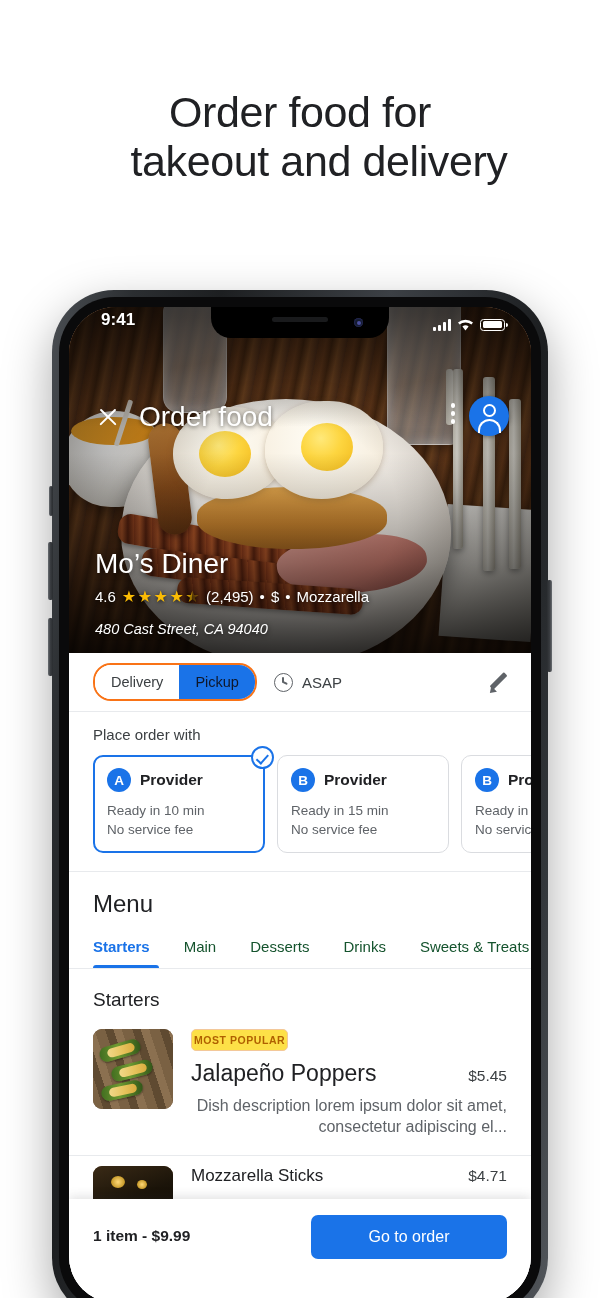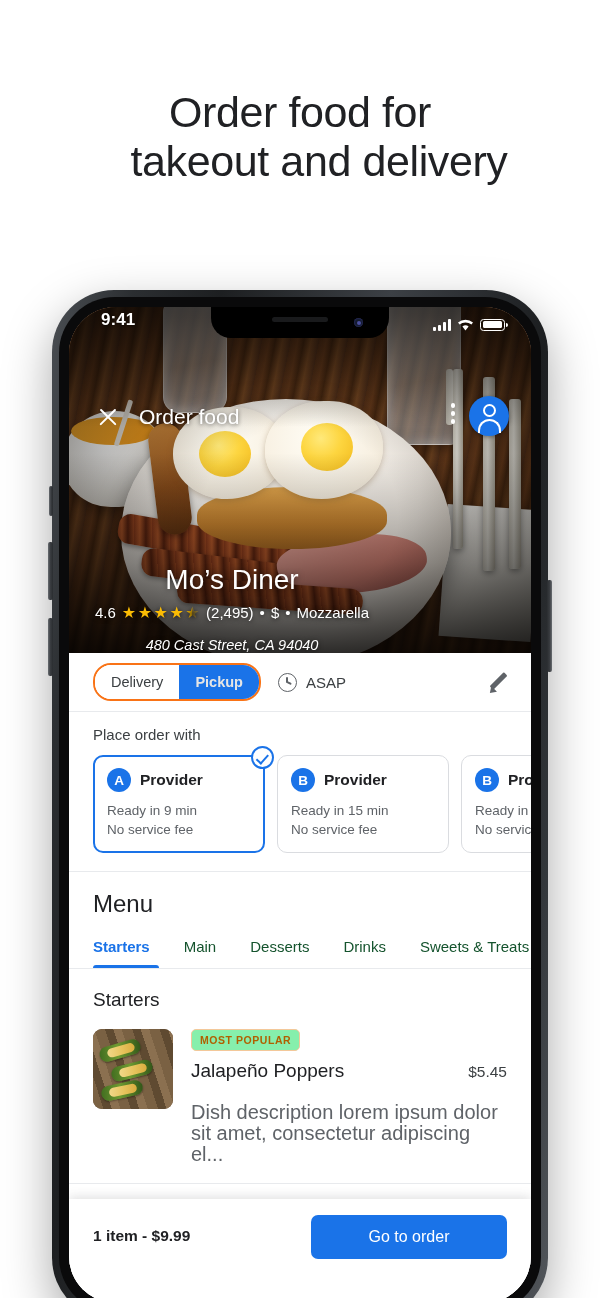--- a/index.html
+++ b/index.html
@@ -342,21 +342,21 @@
     left: 2px; top: 12px;
     width: 22px; height: 2.4px;
     background: #fff;
     border-radius: 2px;
   }
   .close-icon::before { transform: rotate(45deg); }
   .close-icon::after  { transform: rotate(-45deg); }
   .appbar-title {
     position: absolute;
     left: 70px;
-    font-size: 21px;
+    font-size: 28px;
     font-weight: 400;
     color: #fff;
     text-shadow: 0 1px 4px rgba(0,0,0,.6);
   }
   .overflow-icon {
     position: absolute;
     right: 76px;
     top: 10px;
     display: flex;
     flex-direction: column;
@@ -395,24 +395,23 @@
     border-radius: 12px 12px 0 0;
     border: 2px solid #fff;
     border-bottom: none;
     box-sizing: border-box;
   }
 
   
   .rest-info {
     position: absolute;
     left: 26px;
-    bottom: 0;
+    bottom: 16px;
     z-index: 22;
     color: #fff;
-    text-align: center;
   }
   .rest-name {
     font-size: 28px;
     font-weight: 400;
     line-height: 34px;
     text-shadow: 0 1px 6px rgba(0,0,0,.6);
   }
   .rest-meta {
     display: flex;
     align-items: center;
@@ -462,21 +461,21 @@
     height: 34px;
   }
   .seg-btn {
     display: flex;
     align-items: center;
     padding: 0 16px;
     font-size: 14.5px;
     color: #3c4043;
     background: #fff;
   }
-  .seg-btn.active { background: #1a73e8; color: #e5e5e5; font-weight: 700; }
+  .seg-btn.active { background: #1a73e8; color: #0f172a; font-weight: 400; }
   .asap {
     display: flex;
     align-items: center;
     gap: 9px;
     margin-left: 17px;
     font-size: 15px;
     color: #3c4043;
   }
   .clock-icon {
     width: 19px; height: 19px;
@@ -666,42 +665,43 @@
     position: absolute;
     border-radius: 50%;
     background: radial-gradient(circle,#ffd978,#c79a2a 70%,rgba(0,0,0,0));
   }
   .m1 { left: 18px; top: 10px; width: 14px; height: 12px; }
   .m2 { left: 44px; top: 14px; width: 10px; height: 9px; }
   .dish-body { flex: 1 1 auto; min-width: 0; }
   .badge-popular {
     display: inline-block;
     border: 1px solid #f3c89a;
-    background: #86efac;
+    background: #fde047;
     color: #b06000;
     font-size: 10.5px;
     font-weight: 700;
     letter-spacing: 0.55px;
-    padding: 4px 8px;
+    padding: 4px 2px;
     border-radius: 5px;
     margin-bottom: 9px;
   }
   .dish-line {
     display: flex;
     align-items: baseline;
     justify-content: space-between;
     gap: 12px;
   }
-  .dish-name { font-size: 19px; color: #202124; }
+  .dish-name { font-size: 23px; color: #202124; }
   .dish-price { font-size: 15.5px; color: #3c4043; white-space: nowrap; }
   .dish-desc {
-    margin-top: 20px;
-    font-size: 20px;
+    margin-top: 8px;
+    font-size: 16px;
     line-height: 21px;
     color: #5f6368;
+    text-align: right;
   }
   .dish.clipped { padding-top: 10px; padding-bottom: 0; }
   .dish.clipped .dish-thumb { height: 46px; }
   .dish.clipped .dish-name { font-size: 17px; }
 
   
   .orderbar {
     position: absolute;
     left: 0; bottom: 0;
     width: 462px;
@@ -849,21 +849,21 @@
       <div class="providers-wrap">
         <div class="providers-label">Place order with</div>
         <div class="providers">
 
           <div class="pcard selected">
             <div class="check-badge"></div>
             <div class="pcard-head">
               <span class="pbadge">A</span>
               <span class="pname">Provider</span>
             </div>
-            <div class="pline">Ready in 9 min</div>
+            <div class="pline">Ready in 10 min</div>
             <div class="pline">No service fee</div>
           </div>
 
           <div class="pcard">
             <div class="pcard-head">
               <span class="pbadge">B</span>
               <span class="pname">Provider</span>
             </div>
             <div class="pline">Ready in 15 min</div>
             <div class="pline">No service fee</div>
@@ -905,20 +905,33 @@
           <span class="badge-popular">MOST POPULAR</span>
           <div class="dish-line">
             <span class="dish-name">Jalapeño Poppers</span>
             <span class="dish-price">$5.45</span>
           </div>
           <div class="dish-desc">Dish description lorem ipsum dolor sit amet, consectetur adipiscing el...</div>
         </div>
       </div>
       <div class="row-divider"></div>
 
+      <div class="dish clipped">
+        <div class="dish-thumb">
+          <div class="thumb-mozz"></div>
+          <div class="mozz-dot m1"></div>
+          <div class="mozz-dot m2"></div>
+        </div>
+        <div class="dish-body">
+          <div class="dish-line">
+            <span class="dish-name">Mozzarella Sticks</span>
+            <span class="dish-price">$4.71</span>
+          </div>
+        </div>
+      </div>
 
       <div class="orderbar">
         <div class="order-total">1 item - $9.99</div>
         <div class="order-btn">Go to order</div>
       </div>
 
     </div>
   </div>
 </div>
 

